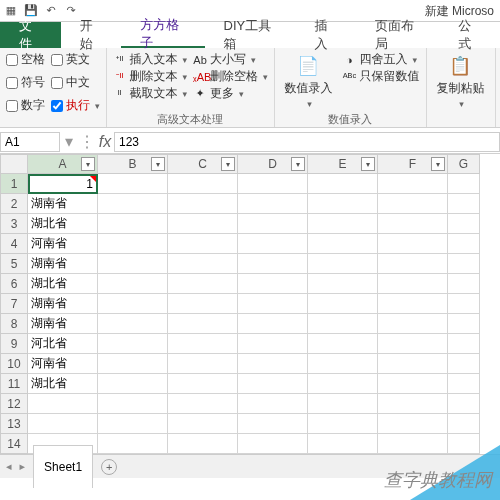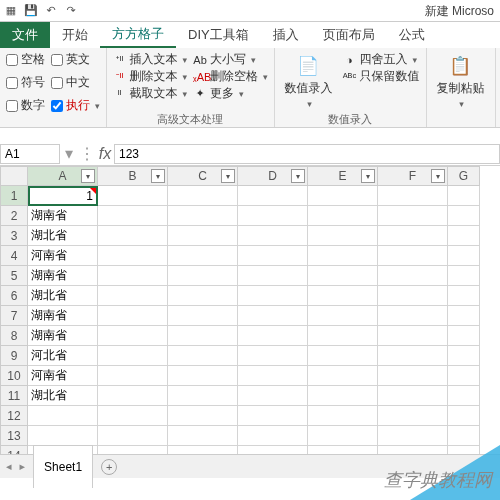--- a/index.html
+++ b/index.html
@@ -1,37 +1,37 @@
 <!DOCTYPE html>
 <html><head>
 <meta charset="utf-8">
 <style>
 *{box-sizing:border-box;margin:0;padding:0;font-family:"Microsoft YaHei",SimSun,sans-serif}
 body{background:#fff;width:500px;height:500px;overflow:hidden;position:relative}
 .qat{height:22px;background:#fff;border-bottom:1px solid #ccc;display:flex;align-items:center;padding:0 4px;gap:6px}
 .qat-icon{width:14px;height:14px;display:flex;align-items:center;justify-content:center;font-size:11px;color:#555}
 .title{position:absolute;right:6px;top:3px;font-size:12px;color:#444}
 .tabs{height:26px;display:flex;background:#fff}
-.tab{padding:0 12px;font-size:13px;color:#444;display:flex;align-items:center;cursor:pointer}
+.tab{padding:0 19px;font-size:13px;color:#444;display:flex;align-items:center;cursor:pointer}
 .tab.file{background:#217346;color:#fff}
-.tab.active{color:#0f766e;border-bottom:2px solid #217346}
+.tab.active{color:#4c1d95;border-bottom:2px solid #217346}
 .ribbon{height:80px;background:#f5f5f5;border-bottom:1px solid #d0d0d0;display:flex}
 .group{border-right:1px solid #d8d8d8;padding:3px 6px 1px;display:flex;flex-direction:column;justify-content:space-between}
 .group-body{display:flex;gap:6px;flex:1}
 .group-label{font-size:11px;color:#666;text-align:center;height:14px}
 .chk-col{display:flex;flex-direction:column;gap:6px}
 .chk{display:flex;align-items:center;gap:3px;font-size:12px;color:#333}
 .chk input{width:12px;height:12px}
 .btn-col{display:flex;flex-direction:column;gap:0}
 .rbtn{display:flex;align-items:center;gap:3px;font-size:12px;color:#333;white-space:nowrap}
 .ricon{width:14px;text-align:center;font-size:11px}
 .ddn{font-size:9px;color:#666;margin-left:2px}
 .bigbtn{display:flex;flex-direction:column;align-items:center;justify-content:center;padding:2px 4px;font-size:12px;color:#333;gap:2px}
 .bigicon{width:28px;height:24px;display:flex;align-items:center;justify-content:center;font-size:18px}
-.namebox{height:24px;display:flex;align-items:center;border-bottom:1px solid #d0d0d0;margin-top:14px}
+.namebox{height:24px;display:flex;align-items:center;border-bottom:1px solid #d0d0d0;margin-top:2px}
 .nb-cell{width:60px;border:1px solid #ccc;padding:2px 4px;font-size:12px;background:#fff}
 .nb-sep{width:18px;text-align:center;color:#999}
 .fx{width:18px;font-style:italic;font-size:16px;color:#666;text-align:center}
 .fbar{flex:1;border:1px solid #ccc;padding:2px 4px;font-size:12px;background:#fff}
 .grid{position:relative}
 .hdr-row{display:flex;height:20px}
 .corner{width:28px;background:#f0f0f0;border:1px solid #ccc}
 .colh{width:70px;background:#f0f0f0;border:1px solid #ccc;border-left:none;text-align:center;font-size:12px;color:#555;position:relative;display:flex;align-items:center;justify-content:center}
 .colh.sel{background:#d3e4d3}
 .filter{position:absolute;right:2px;top:2px;width:14px;height:14px;border:1px solid #999;background:#fff;font-size:8px;display:flex;align-items:center;justify-content:center;color:#555}

